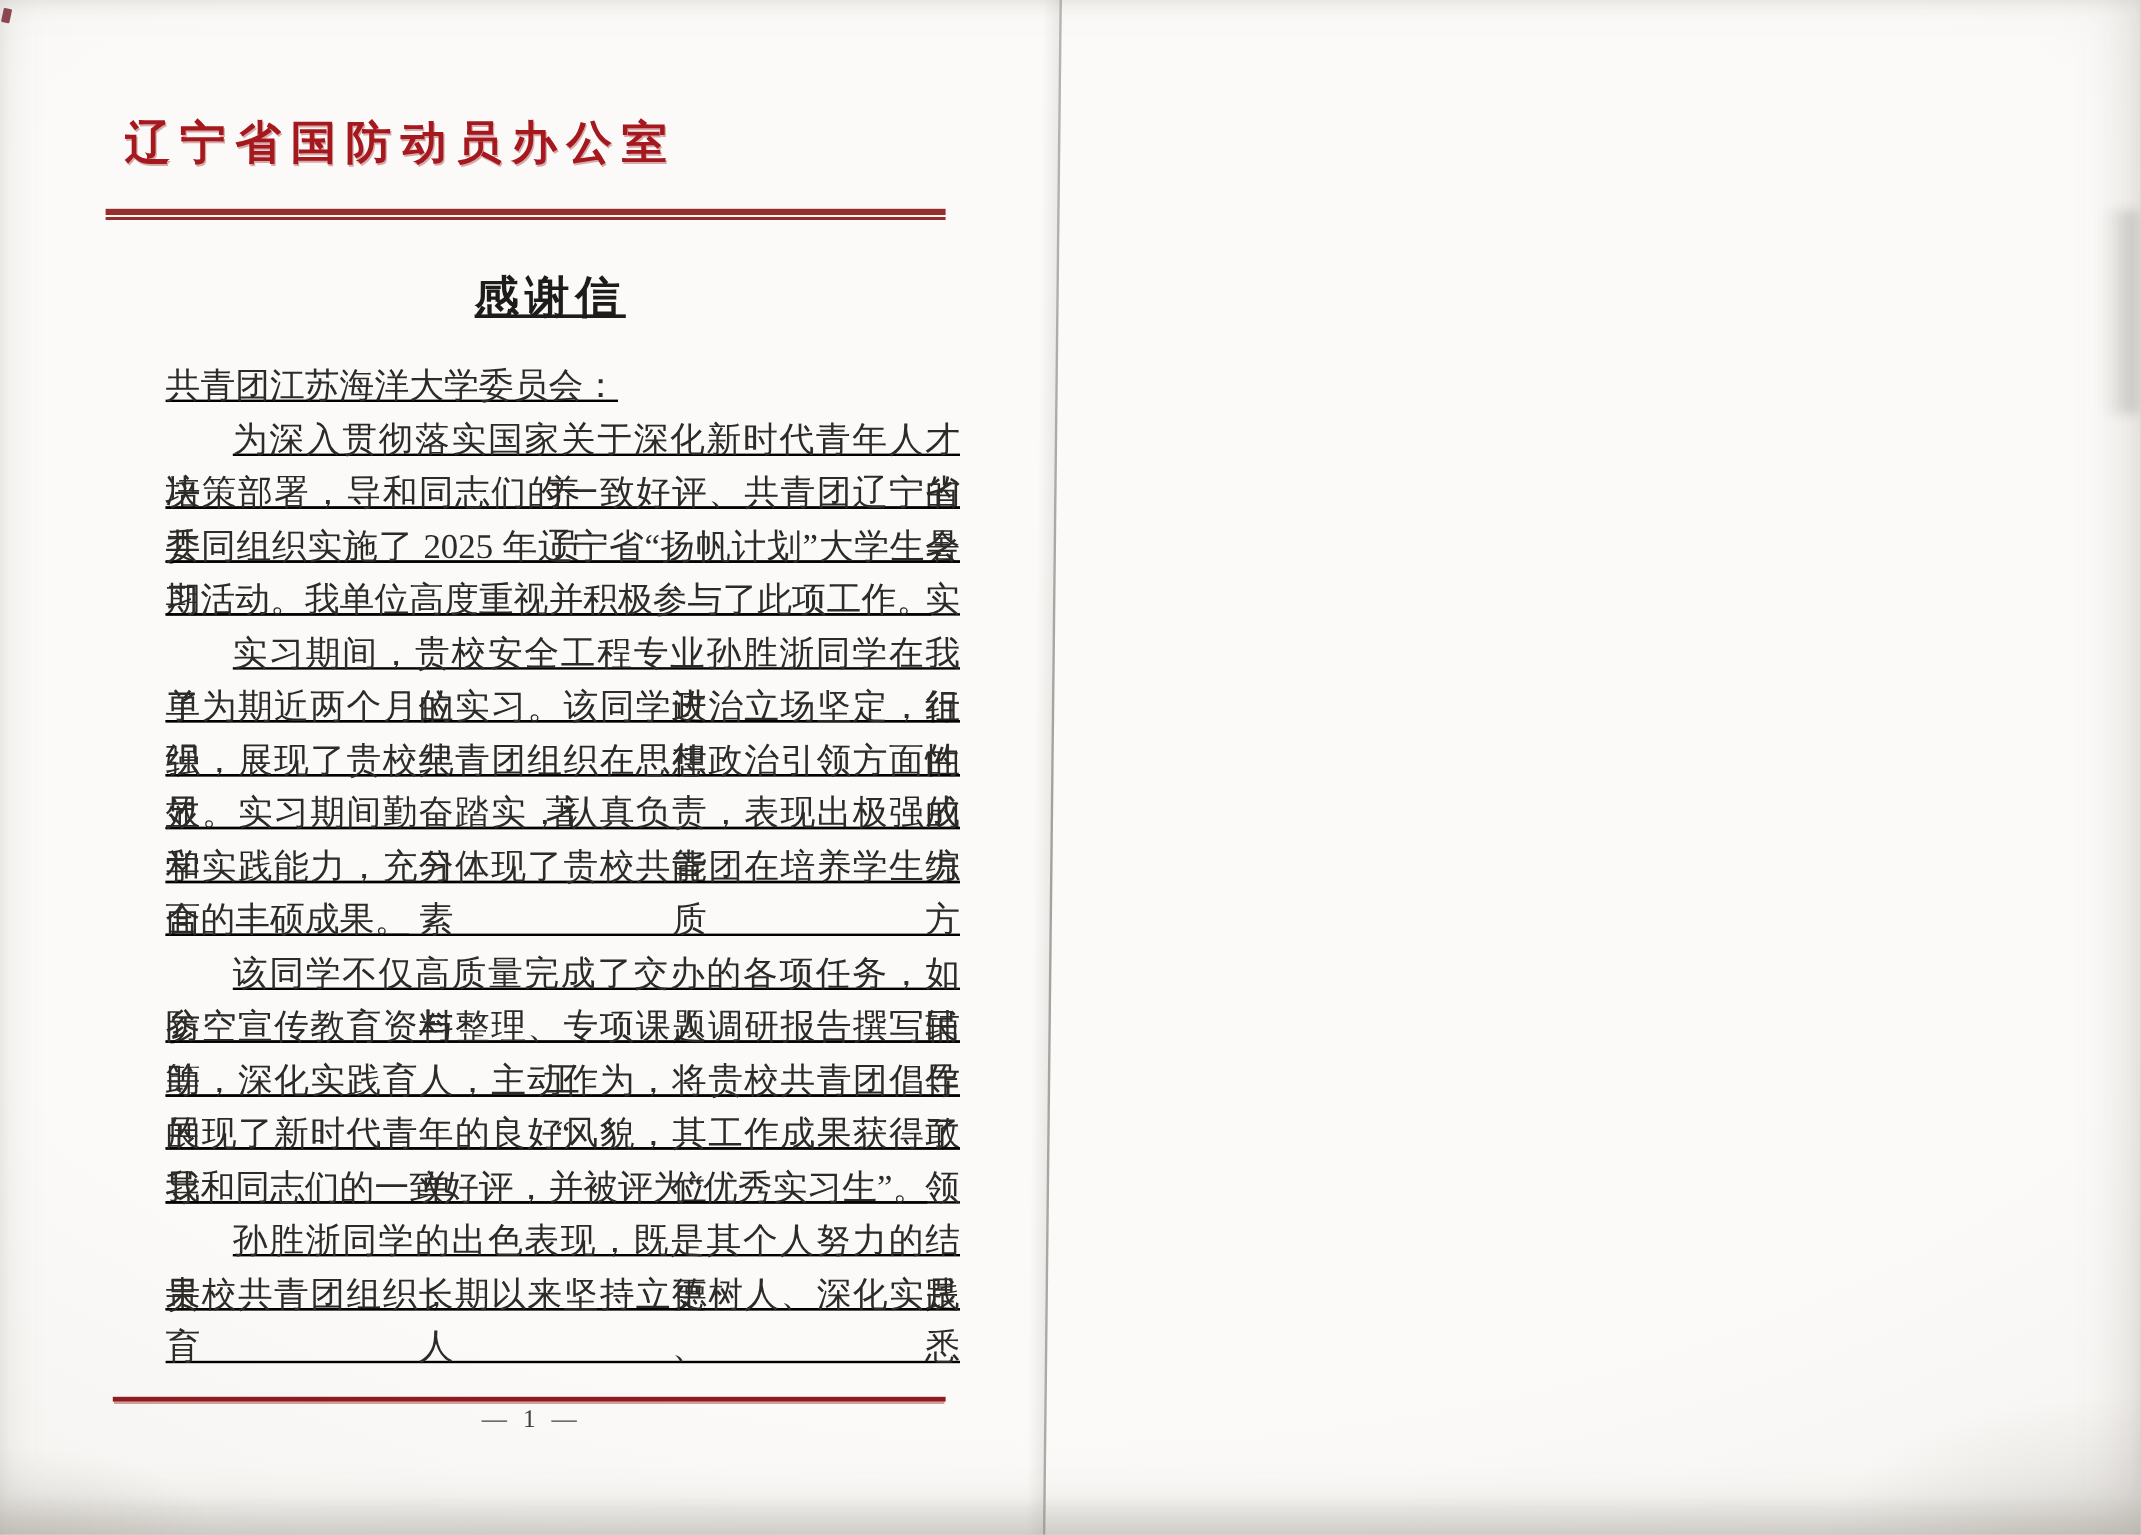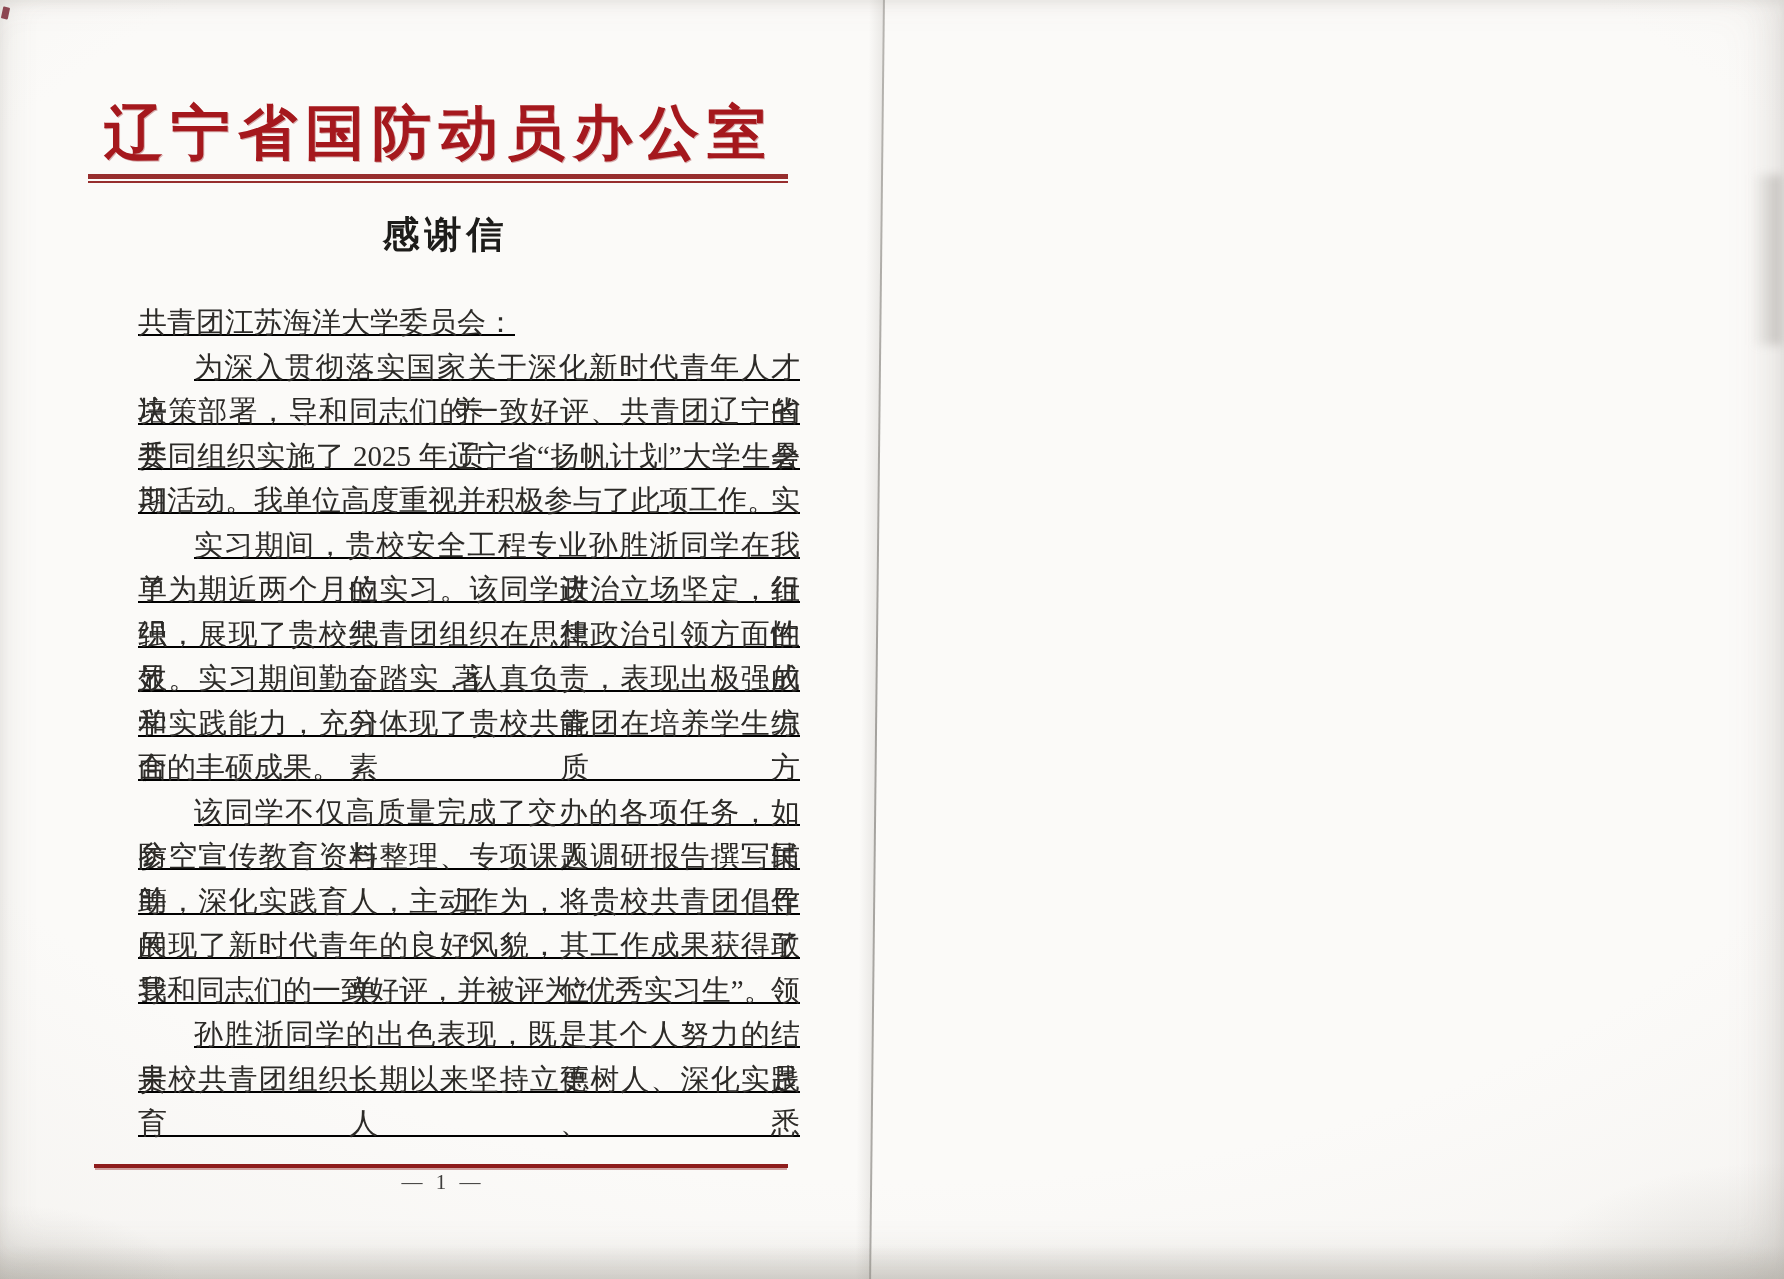--- a/index.html
+++ b/index.html
@@ -27,33 +27,34 @@
   }
   .fold-shade{
     position:absolute;left:869px;top:0;width:14px;height:1279px;
     background:linear-gradient(to right, rgba(160,156,150,0) 0%, rgba(160,156,150,.18) 100%);
     transform:rotate(0.62deg);transform-origin:top center;
   }
 
   
   .letterhead{
     position:absolute;left:104px;top:94px;width:680px;
-    font-size:59px;font-weight:bold;letter-spacing:8px;white-space:nowrap;
+    font-size:38px;font-weight:bold;letter-spacing:8px;white-space:nowrap;
     color:var(--letterhead_red);
     text-shadow:1px 1px 0 rgba(140,20,25,.35);
   }
   .head-rule{
     position:absolute;left:88px;top:174px;width:700px;height:10px;
     background:linear-gradient(to bottom, var(--rule_red) 0px, var(--rule_red) 5px, transparent 5px, transparent 7px, var(--rule_red) 7px, var(--rule_red) 9px, transparent 9px);
     opacity:.92;
   }
   .doc-title{
-    position:absolute;left:0;top:206px;width:883px;margin:4px;
+    position:absolute;left:0;top:206px;width:883px;margin:17px;
     text-align:center;font-size:37px;font-weight:bold;letter-spacing:5px;
     color:#1d1c1a;
+    text-decoration:underline;
   }
 
   
   .body{position:absolute;text-decoration:underline;}
   .body1{left:138px;top:300px;width:662px;}
   .line{
     line-height:44.5px;height:44.5px;
     font-size:29px;color:var(--ink);
     text-align:justify;text-align-last:justify;
     font-weight:500;

